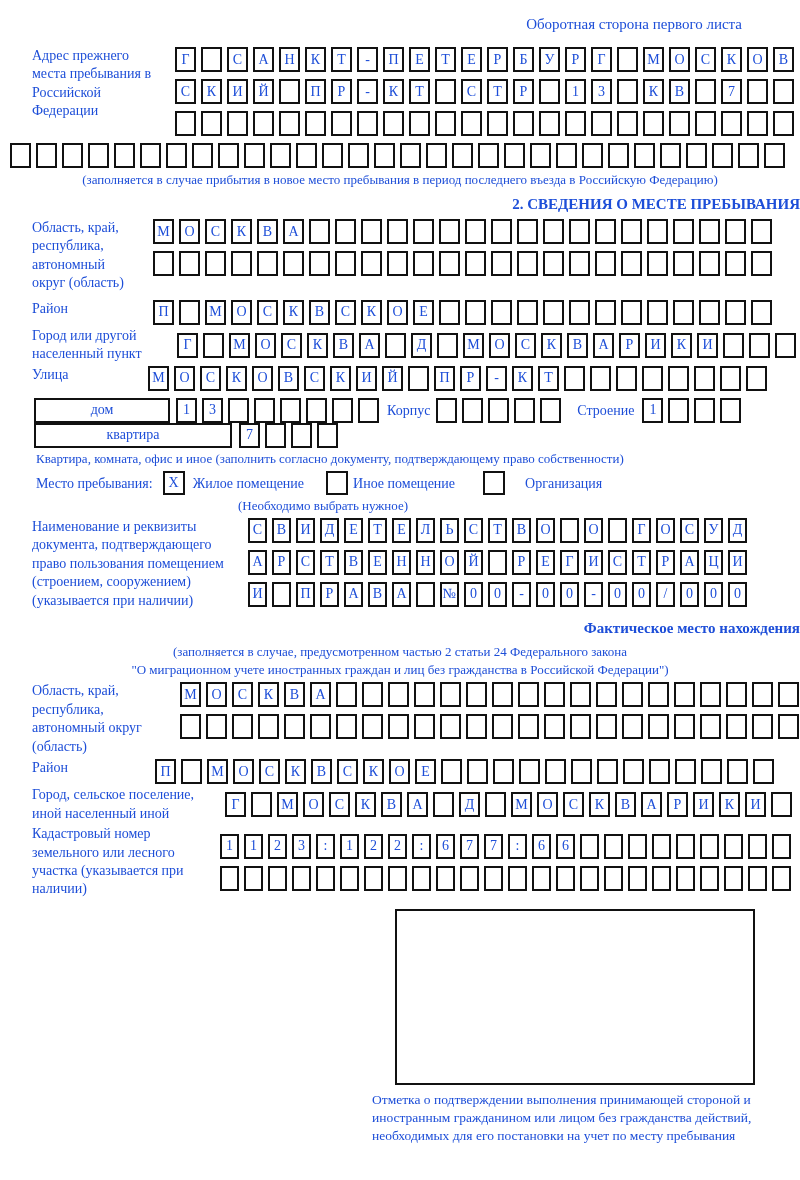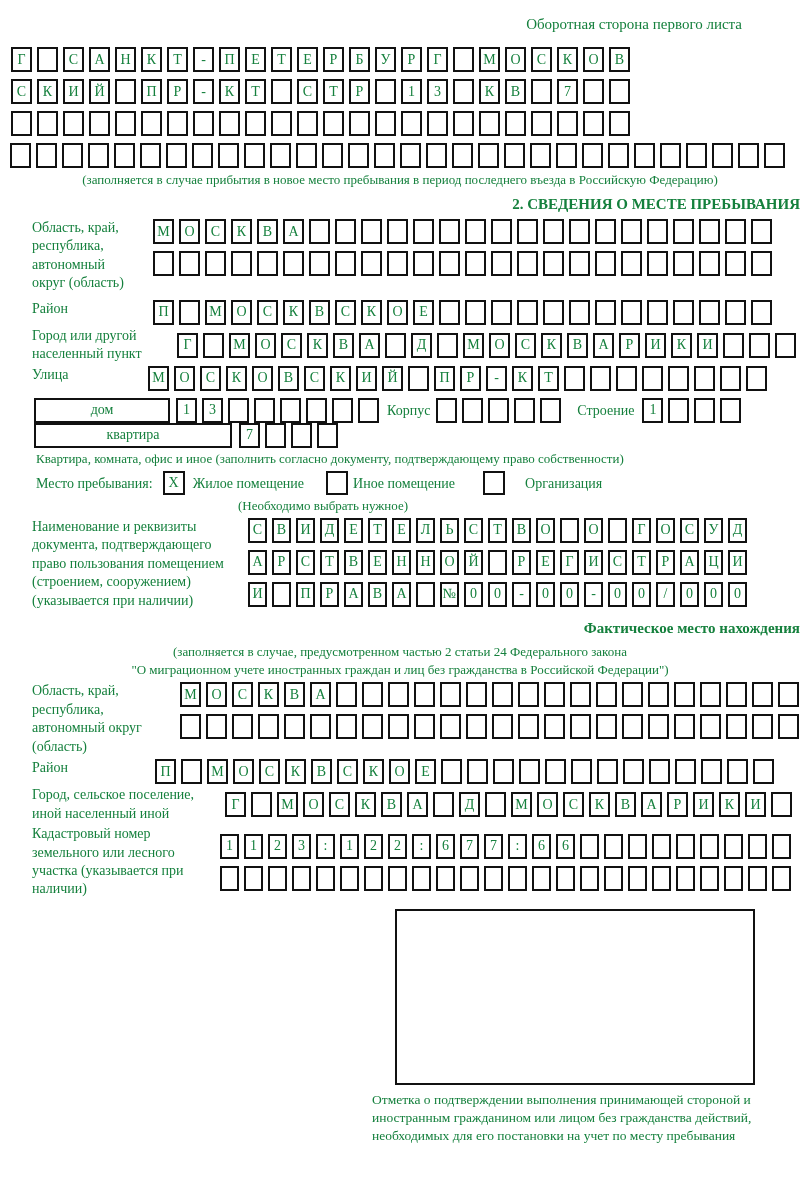--- a/index.html
+++ b/index.html
@@ -1,19 +1,19 @@
 <!DOCTYPE html>
 <html><head>
 <meta charset="utf-8">
 <style>
   html,body{margin:0;padding:0;background:#fff;}
   .page{
     position:relative;
     width:800px;height:1180px;
-    background:#fff;color:#15803d;
+    background:#fff;color:#1d4ed8;
     font-family:"Liberation Serif","DejaVu Serif",serif;
     font-size:14px;
     overflow:hidden;
     box-sizing:border-box;
     padding-top:16px;
   }
   .top-title{
     text-align:right;
     padding-right:58px;
     font-size:15px;
@@ -90,20 +90,21 @@
   .fact-note{font-size:13px;text-align:center;line-height:1.35;margin-bottom:4px;}
 </style>
 </head>
 <body>
 
 <div class="page">
 
   <div class="top-title">Оборотная сторона первого листа</div>
 
   <div class="line">
+    <div class="lbl" style="width:132px;">Адрес прежнего места пребывания в Российской Федерации</div>
     <div class="rows" style="margin-left:11px;">
       <div class="cellrow">
           <div class="cell">Г</div>
           <div class="cell"></div>
           <div class="cell">С</div>
           <div class="cell">А</div>
           <div class="cell">Н</div>
           <div class="cell">К</div>
           <div class="cell">Т</div>
           <div class="cell">-</div>

